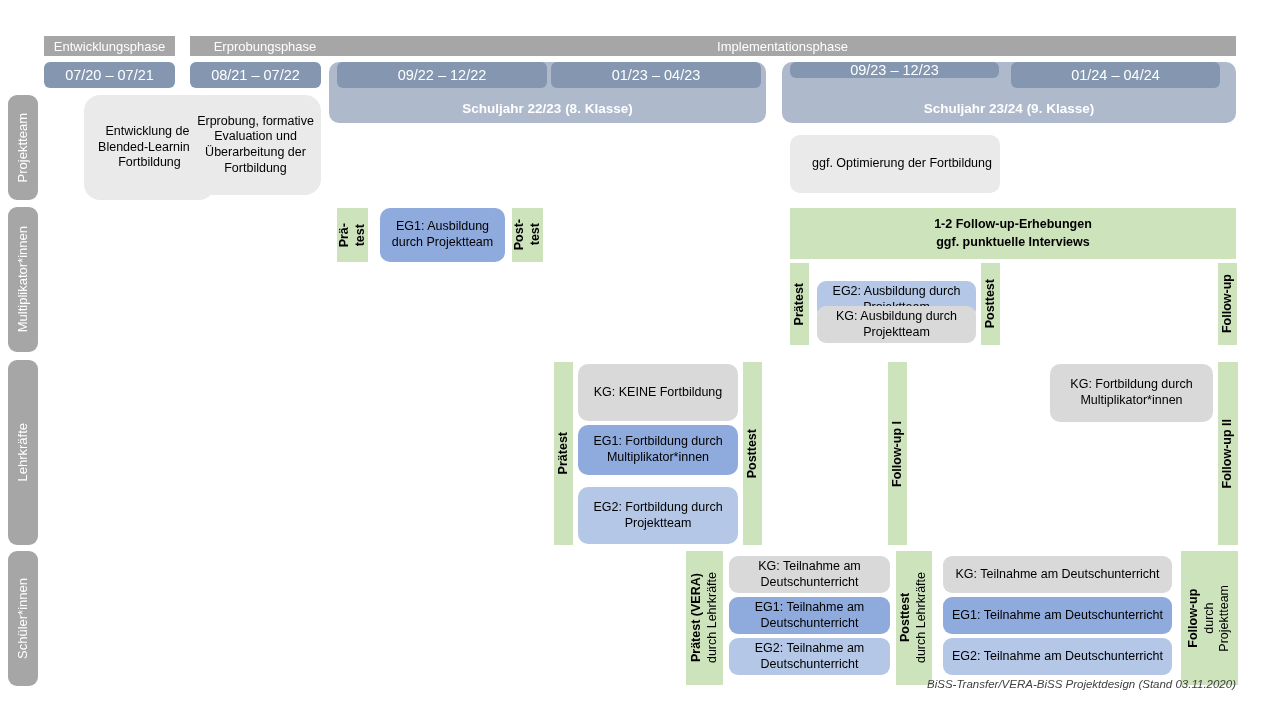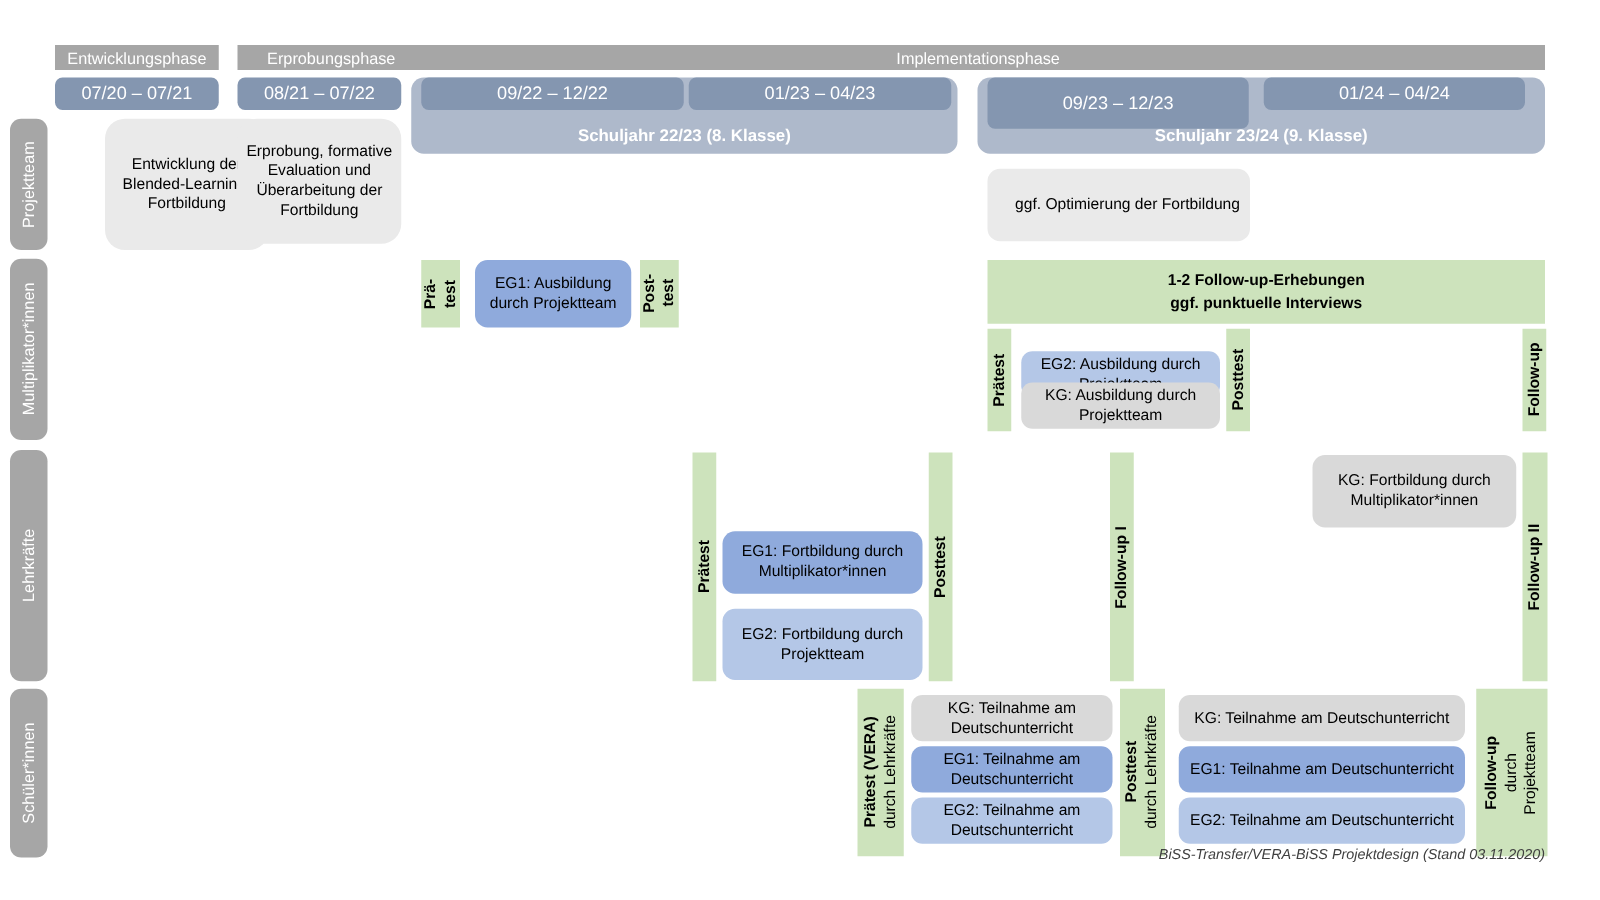--- a/index.html
+++ b/index.html
@@ -47,21 +47,21 @@
     <span>Schuljahr 22/23 (8. Klasse)</span>
   </div>
   <div class="abs dateband" style="left:782px;top:62px;width:454px;height:61px;">
     <span>Schuljahr 23/24 (9. Klasse)</span>
   </div>
 
   <div class="abs datebar flexc" style="left:44px;top:62px;width:131px;height:26px;">07/20 – 07/21</div>
   <div class="abs datebar flexc" style="left:190px;top:62px;width:131px;height:26px;">08/21 – 07/22</div>
   <div class="abs datebar flexc" style="left:337px;top:62px;width:210px;height:26px;">09/22 – 12/22</div>
   <div class="abs datebar flexc" style="left:551px;top:62px;width:210px;height:26px;">01/23 – 04/23</div>
-  <div class="abs datebar flexc" style="left:790px;top:62px;width:209px;height:41px;">09/23 – 12/23</div>
+  <div class="abs datebar flexc" style="left:790px;top:62px;width:209px;height:16px;">09/23 – 12/23</div>
   <div class="abs datebar flexc" style="left:1011px;top:62px;width:209px;height:26px;">01/24 – 04/24</div>
 
   <div class="abs rowlabel flexc" style="left:8px;top:95px;width:30px;height:105px;">
     <div class="vt">Projektteam</div>
   </div>
   <div class="abs rowlabel flexc" style="left:8px;top:207px;width:30px;height:145px;">
     <div class="vt">Multiplikator*innen</div>
   </div>
   <div class="abs rowlabel flexc" style="left:8px;top:360px;width:30px;height:185px;">
     <div class="vt">Lehrkräfte</div>
@@ -101,20 +101,21 @@
   <div class="abs green flexc" style="left:981px;top:263px;width:19px;height:82px;">
     <div class="vt vt-bold greenlab">Posttest</div>
   </div>
   <div class="abs green flexc" style="left:1218px;top:263px;width:19px;height:82px;">
     <div class="vt vt-bold greenlab">Follow-up</div>
   </div>
 
   <div class="abs green flexc" style="left:554px;top:362px;width:19px;height:183px;">
     <div class="vt vt-bold greenlab">Prätest</div>
   </div>
+  <div class="abs box kg r10 flexc" style="left:578px;top:364px;width:160px;height:57px;">KG: KEINE Fortbildung</div>
   <div class="abs box eg1 r10 flexc" style="left:578px;top:425px;width:160px;height:50px;">EG1: Fortbildung durch Multiplikator*innen</div>
   <div class="abs box eg2 r10 flexc" style="left:578px;top:487px;width:160px;height:57px;">EG2: Fortbildung durch Projektteam</div>
   <div class="abs green flexc" style="left:743px;top:362px;width:19px;height:183px;">
     <div class="vt vt-bold greenlab">Posttest</div>
   </div>
   <div class="abs green flexc" style="left:888px;top:362px;width:19px;height:183px;">
     <div class="vt vt-bold greenlab">Follow-up I</div>
   </div>
   <div class="abs box kg r10 flexc" style="left:1050px;top:364px;width:163px;height:58px;">KG: Fortbildung durch Multiplikator*innen</div>
   <div class="abs green flexc" style="left:1218px;top:362px;width:20px;height:183px;">

